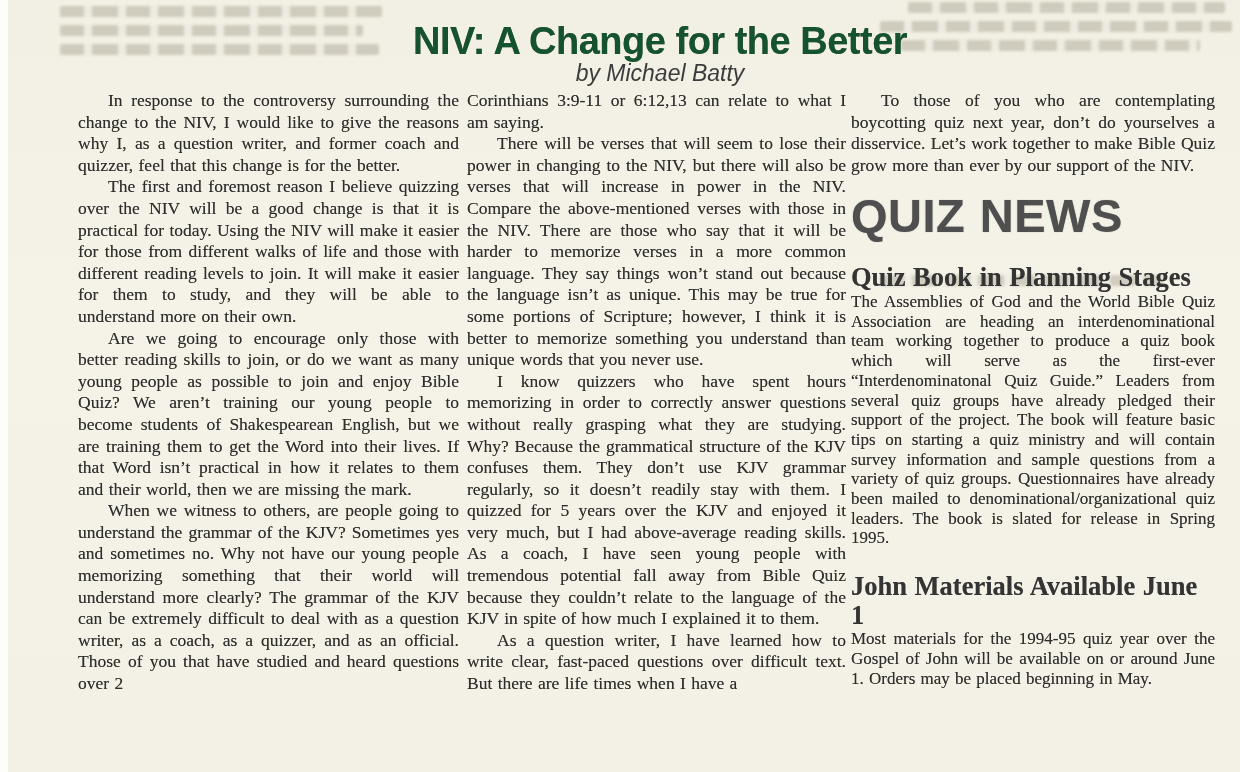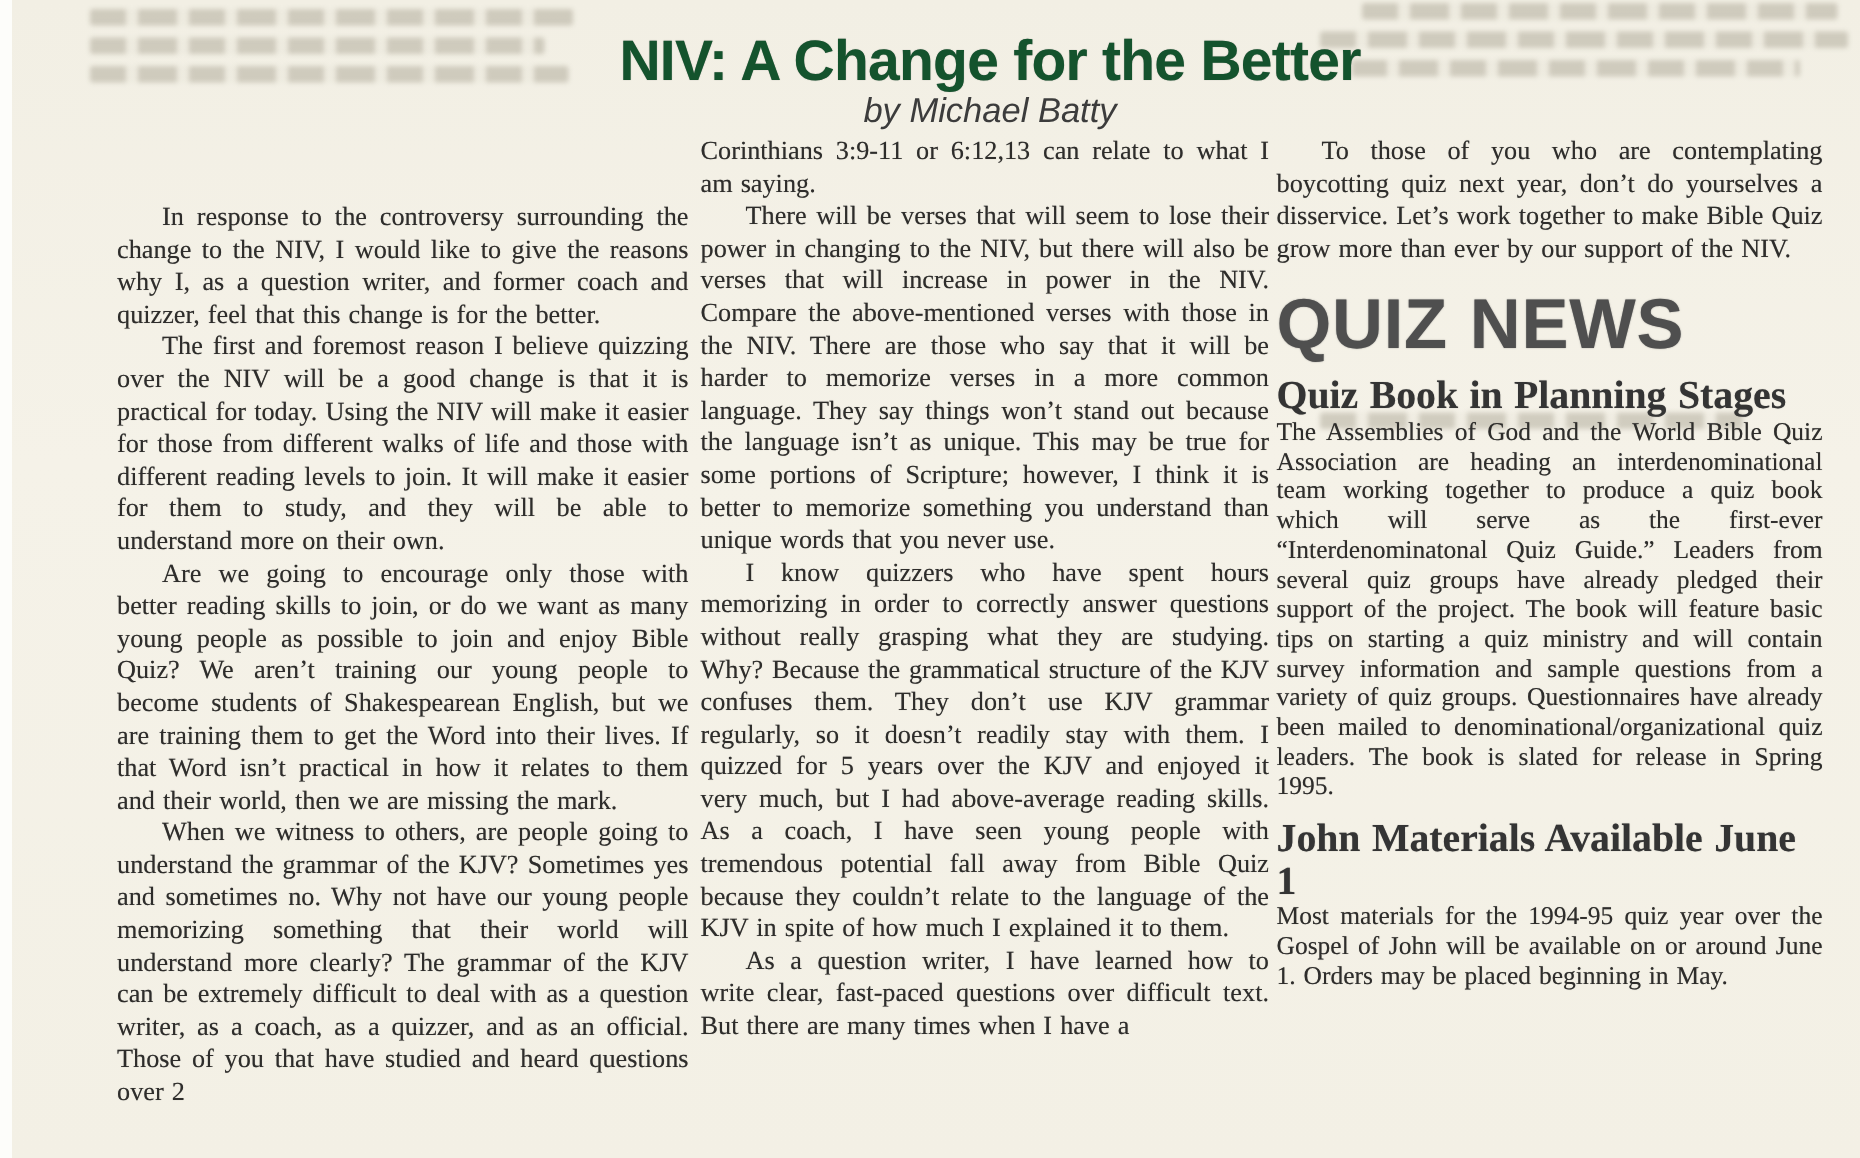--- a/index.html
+++ b/index.html
@@ -35,36 +35,36 @@
   
   .col {
     position: absolute; top: 90px;
     text-align: justify;
     font-size: 17.5px; line-height: 21.6px;
     text-shadow: 0 0 0.45px rgba(40,40,40,0.5);
     word-spacing: 1px;
   }
   .col p { margin: 0; text-indent: 30px; }
   .col p.cont { text-indent: 0; }
-  #col1 { left: 78px;  width: 381px; margin-top: 44px; }
+  #col1 { left: 78px;  width: 381px; }
   #col2 { left: 467px; width: 379px; }
   #col3 { left: 851px; width: 364px; }
   
   .quiznews-heading {
     font-family: "Liberation Sans", sans-serif;
     font-weight: bold; font-size: 47px; line-height: 1;
     color: #4f4f4f; text-align: left;
     margin-top: 16px; text-indent: 0;
     letter-spacing: 0.5px;
     text-shadow: 0 0 1px rgba(80,80,80,0.6);
   }
   .section-heading {
     font-family: "Liberation Serif", serif;
     font-weight: bold; font-size: 26.5px; line-height: 1.08;
-    color: #343434; margin-top: 10px; text-indent: 0;
+    color: #343434; margin-top: 24px; text-indent: 0;
     text-align: left;
     text-shadow: 0 0 0.6px rgba(50,50,50,0.5);
   }
   .section-body {
     font-size: 17px; line-height: 19.7px;
     margin-top: 2px; text-indent: 0;
     text-align: justify;
   }
   
   .ghost { position: absolute; filter: blur(1.7px); opacity: 0.45; }
@@ -110,21 +110,21 @@
   <p>In response to the controversy surrounding the change to the NIV, I would like to give the reasons why I, as a question writer, and former coach and quizzer, feel that this change is for the better.</p>
   <p>The first and foremost reason I believe quizzing over the NIV will be a good change is that it is practical for today. Using the NIV will make it easier for those from different walks of life and those with different reading levels to join. It will make it easier for them to study, and they will be able to understand more on their own.</p>
   <p>Are we going to encourage only those with better reading skills to join, or do we want as many young people as possible to join and enjoy Bible Quiz? We aren’t training our young people to become students of Shakespearean English, but we are training them to get the Word into their lives. If that Word isn’t practical in how it relates to them and their world, then we are missing the mark.</p>
   <p>When we witness to others, are people going to understand the grammar of the KJV? Sometimes yes and sometimes no. Why not have our young people memorizing something that their world will understand more clearly? The grammar of the KJV can be extremely difficult to deal with as a question writer, as a coach, as a quizzer, and as an official. Those of you that have studied and heard questions over 2</p>
 </div>
 
 <div class="col" id="col2">
   <p class="cont">Corinthians 3:9-11 or 6:12,13 can relate to what I am saying.</p>
   <p>There will be verses that will seem to lose their power in changing to the NIV, but there will also be verses that will increase in power in the NIV. Compare the above-mentioned verses with those in the NIV. There are those who say that it will be harder to memorize verses in a more common language. They say things won’t stand out because the language isn’t as unique. This may be true for some portions of Scripture; however, I think it is better to memorize something you understand than unique words that you never use.</p>
   <p>I know quizzers who have spent hours memorizing in order to correctly answer questions without really grasping what they are studying. Why? Because the grammatical structure of the KJV confuses them. They don’t use KJV grammar regularly, so it doesn’t readily stay with them. I quizzed for 5 years over the KJV and enjoyed it very much, but I had above-average reading skills. As a coach, I have seen young people with tremendous potential fall away from Bible Quiz because they couldn’t relate to the language of the KJV in spite of how much I explained it to them.</p>
-  <p>As a question writer, I have learned how to write clear, fast-paced questions over difficult text. But there are many times when I have a</p>
+  <p>As a question writer, I have learned how to write clear, fast-paced questions over difficult text. But there are life times when I have a</p>
 </div>
 
 <div class="col" id="col3">
   <p>To those of you who are contemplating boycotting quiz next year, don’t do yourselves a disservice. Let’s work together to make Bible Quiz grow more than ever by our support of the NIV.</p>
 
   <div class="quiznews-heading">QUIZ NEWS</div>
 
   <div class="section-heading">Quiz Book in Planning Stages</div>
   <p class="section-body cont">The Assemblies of God and the World Bible Quiz Association are heading an interdenominational team working together to produce a quiz book which will serve as the first-ever “Interdenominatonal Quiz Guide.” Leaders from several quiz groups have already pledged their support of the project. The book will feature basic tips on starting a quiz ministry and will contain survey information and sample questions from a variety of quiz groups. Questionnaires have already been mailed to denominational/organizational quiz leaders. The book is slated for release in Spring 1995.</p>
 

